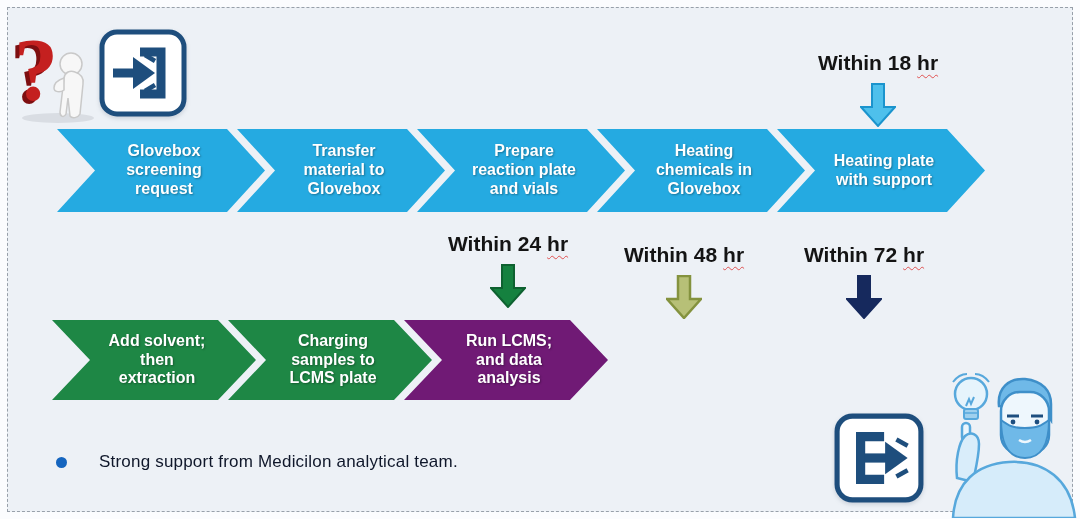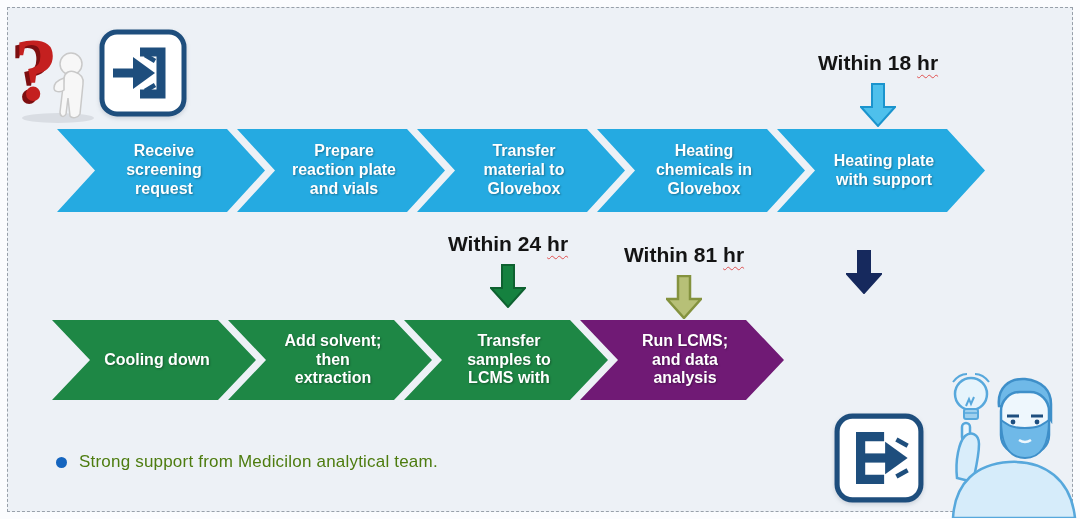--- a/index.html
+++ b/index.html
@@ -49,21 +49,21 @@
   .arr24 polygon{fill:#15813f;stroke:#0e6130;stroke-width:2;}
   .arr48 polygon{fill:#b7c077;stroke:#84923e;stroke-width:2.5;}
   .arr72 polygon{fill:#16295d;stroke:#16295d;stroke-width:2;}
 
   
   .footnote{position:absolute;left:56px;top:452px;display:flex;align-items:center;}
   .footnote .dot{
     width:11px;height:11px;border-radius:50%;background:#1565bf;flex:0 0 auto;
   }
   .footnote .txt{
-    margin-left:12px;font-size:17px;color:#4d7c0f;letter-spacing:.2px;
+    margin-left:32px;font-size:17px;color:#0f172a;letter-spacing:.2px;
   }
 
   
   .gfx{position:absolute;}
   .icon-shadow{filter:drop-shadow(0 2px 2px rgba(40,60,90,.18));}
 </style>
 </head>
 <body>
 
 <div class="canvas">
@@ -84,45 +84,42 @@
     <rect x="4" y="4" width="82" height="82" rx="15" fill="#ffffff" stroke="#1e4e7d" stroke-width="5"></rect>
     <polyline points="42,24 63,24 63,66 42,66" fill="none" stroke="#1e4e7d" stroke-width="9"></polyline>
     <rect x="15" y="40.5" width="23" height="9" fill="#1e4e7d"></rect>
     <polygon points="35,29 57,45 35,61" fill="#1e4e7d"></polygon>
     <line x1="47" y1="27" x2="57" y2="33" stroke="#1e4e7d" stroke-width="4.5"></line>
     <line x1="47" y1="63" x2="57" y2="57" stroke="#1e4e7d" stroke-width="4.5"></line>
   </svg>
 
   <div class="chev-row row1">
     <div class="chev chev-blue">
-      <span class="chev-label">Receive screening request</span>
+      <span class="chev-label">Glovebox screening request</span>
+    </div>
+    <div class="chev chev-blue">
+      <span class="chev-label">Transfer material to Glovebox</span>
     </div>
     <div class="chev chev-blue">
       <span class="chev-label">Prepare reaction plate and vials</span>
-    </div>
-    <div class="chev chev-blue">
-      <span class="chev-label">Transfer material to Glovebox</span>
     </div>
     <div class="chev chev-blue">
       <span class="chev-label">Heating chemicals in Glovebox</span>
     </div>
     <div class="chev chev-blue">
       <span class="chev-label">Heating plate with support</span>
     </div>
   </div>
 
   <div class="chev-row row2">
     <div class="chev chev-green">
-      <span class="chev-label">Cooling down</span>
-    </div>
-    <div class="chev chev-green">
       <span class="chev-label">Add solvent; then extraction</span>
     </div>
     <div class="chev chev-green">
-      <span class="chev-label">Transfer samples to LCMS with</span>
+      <span class="chev-label">Charging samples to LCMS plate</span>
     </div>
     <div class="chev chev-olive">
       <span class="chev-label">Run LCMS; and data analysis</span>
     </div>
   </div>
 
   <div class="annot" style="left:878px;top:50px;">
     <div class="annot-label"><span>Within 18</span><span class="annot-unit">hr</span></div>
     <svg class="arr12" width="36" height="44" viewBox="0 0 36 44">
       <polygon points="12,1 24,1 24,24 35,24 18,43 1,24 12,24"></polygon>
@@ -130,27 +127,28 @@
   </div>
 
   <div class="annot" style="left:508px;top:231px;">
     <div class="annot-label"><span>Within 24</span><span class="annot-unit">hr</span></div>
     <svg class="arr24" width="36" height="44" viewBox="0 0 36 44">
       <polygon points="12,1 24,1 24,24 35,24 18,43 1,24 12,24"></polygon>
     </svg>
   </div>
 
   <div class="annot" style="left:684px;top:242px;">
-    <div class="annot-label"><span>Within 81</span><span class="annot-unit">hr</span></div>
+    <div class="annot-label"><span>Within 48</span><span class="annot-unit">hr</span></div>
     <svg class="arr48" width="36" height="44" viewBox="0 0 36 44">
       <polygon points="12,1 24,1 24,24 35,24 18,43 1,24 12,24"></polygon>
     </svg>
   </div>
 
   <div class="annot" style="left:864px;top:242px;">
+    <div class="annot-label"><span>Within 72</span><span class="annot-unit">hr</span></div>
     <svg class="arr72" width="36" height="44" viewBox="0 0 36 44">
       <polygon points="12,1 24,1 24,24 35,24 18,43 1,24 12,24"></polygon>
     </svg>
   </div>
 
   <div class="footnote">
     <span class="dot"></span>
     <span class="txt">Strong support from Medicilon analytical team.</span>
   </div>
 

